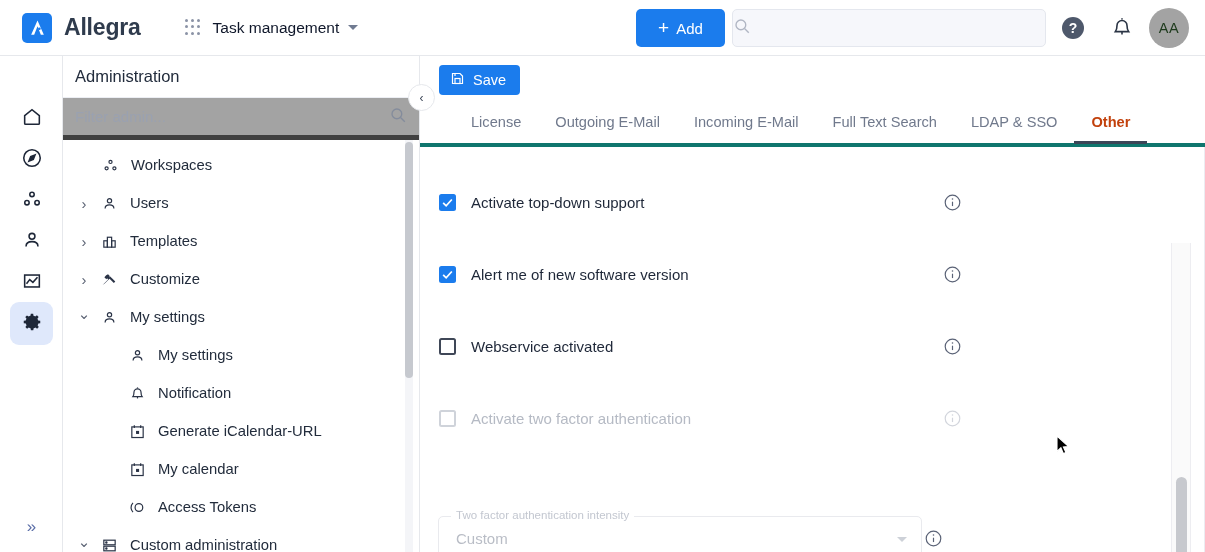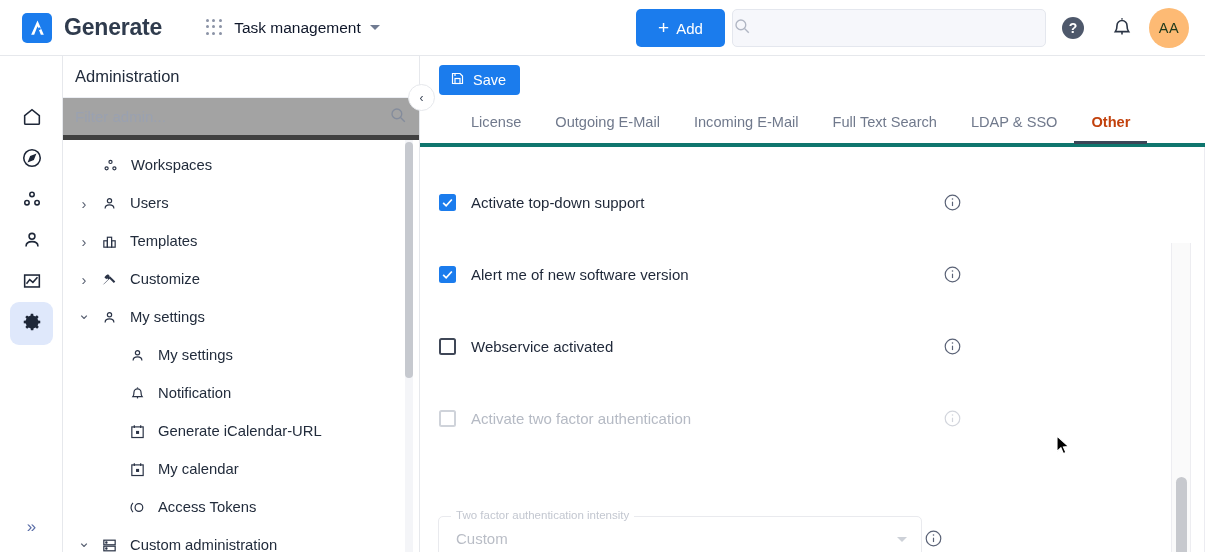--- a/index.html
+++ b/index.html
@@ -54,21 +54,21 @@
   .search-wrap input {
     flex: 1; border: none; outline: none; background: transparent;
     font-family: inherit; font-size: 14.5px; color: #4b5465; padding-left: 15px;
   }
   .search-wrap input::placeholder { color: #9aa1b0; }
   .search-ico { margin-right: 13px; opacity: .45; }
   .help-ico { position: absolute; left: 1061px; top: 16px; cursor: pointer; }
   .bell-ico { position: absolute; left: 1110px; top: 15px; cursor: pointer; }
   .avatar {
     position: absolute; left: 1149px; top: 8px; width: 40px; height: 40px;
-    border-radius: 50%; background: #fdba74; color: #1d3a1c;
+    border-radius: 50%; background: #a3a3a3; color: #1d3a1c;
     display: flex; align-items: center; justify-content: center;
     font-size: 14.5px; letter-spacing: .5px; cursor: pointer;
   }
 
   
   .rail {
     position: absolute; left: 0; top: 56px; width: 63px; height: 496px;
     background: #fff; border-right: 1px solid #e6e8ec;
   }
   .rail-item {
@@ -197,21 +197,21 @@
 
 <div id="app">
 
   <div class="topbar">
     <div class="logo-mark">
       <svg width="19" height="19" viewBox="0 0 24 24" aria-hidden="true">
         <path d="M12 3 L20 21 L16.2 21 L12 10.5 L7.8 21 L4 21 Z" fill="#ffffff"></path>
         <circle cx="14.4" cy="13.6" r="1.7" fill="#1b7ced"></circle>
       </svg>
     </div>
-    <div class="logo-text">Generate</div>
+    <div class="logo-text">Allegra</div>
 
     <div class="grid-icon">
       <i></i>
         <i></i>
         <i></i>
         <i></i>
         <i></i>
         <i></i>
         <i></i>
         <i></i>

